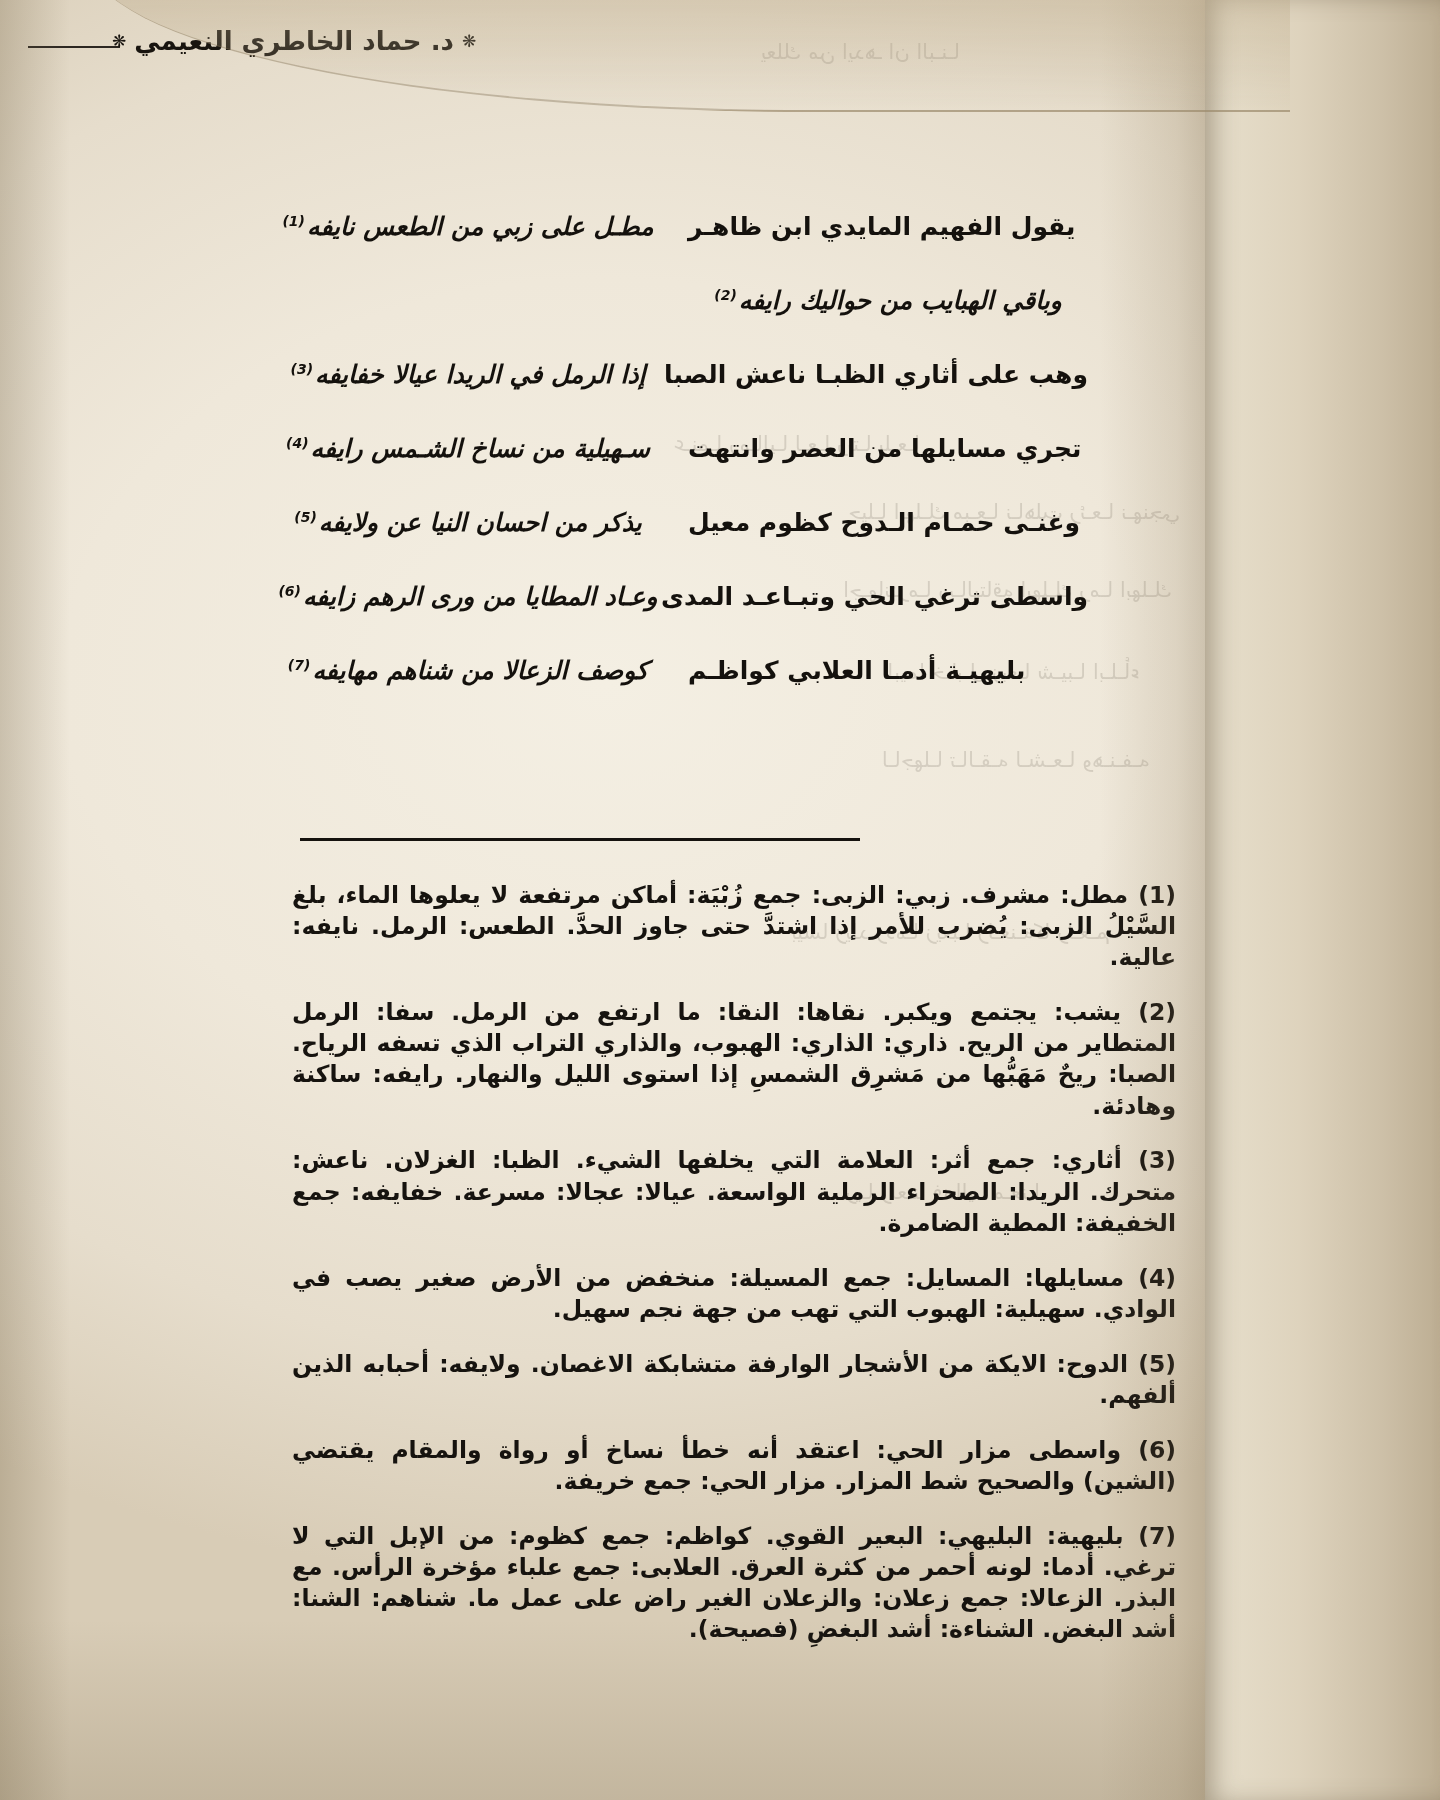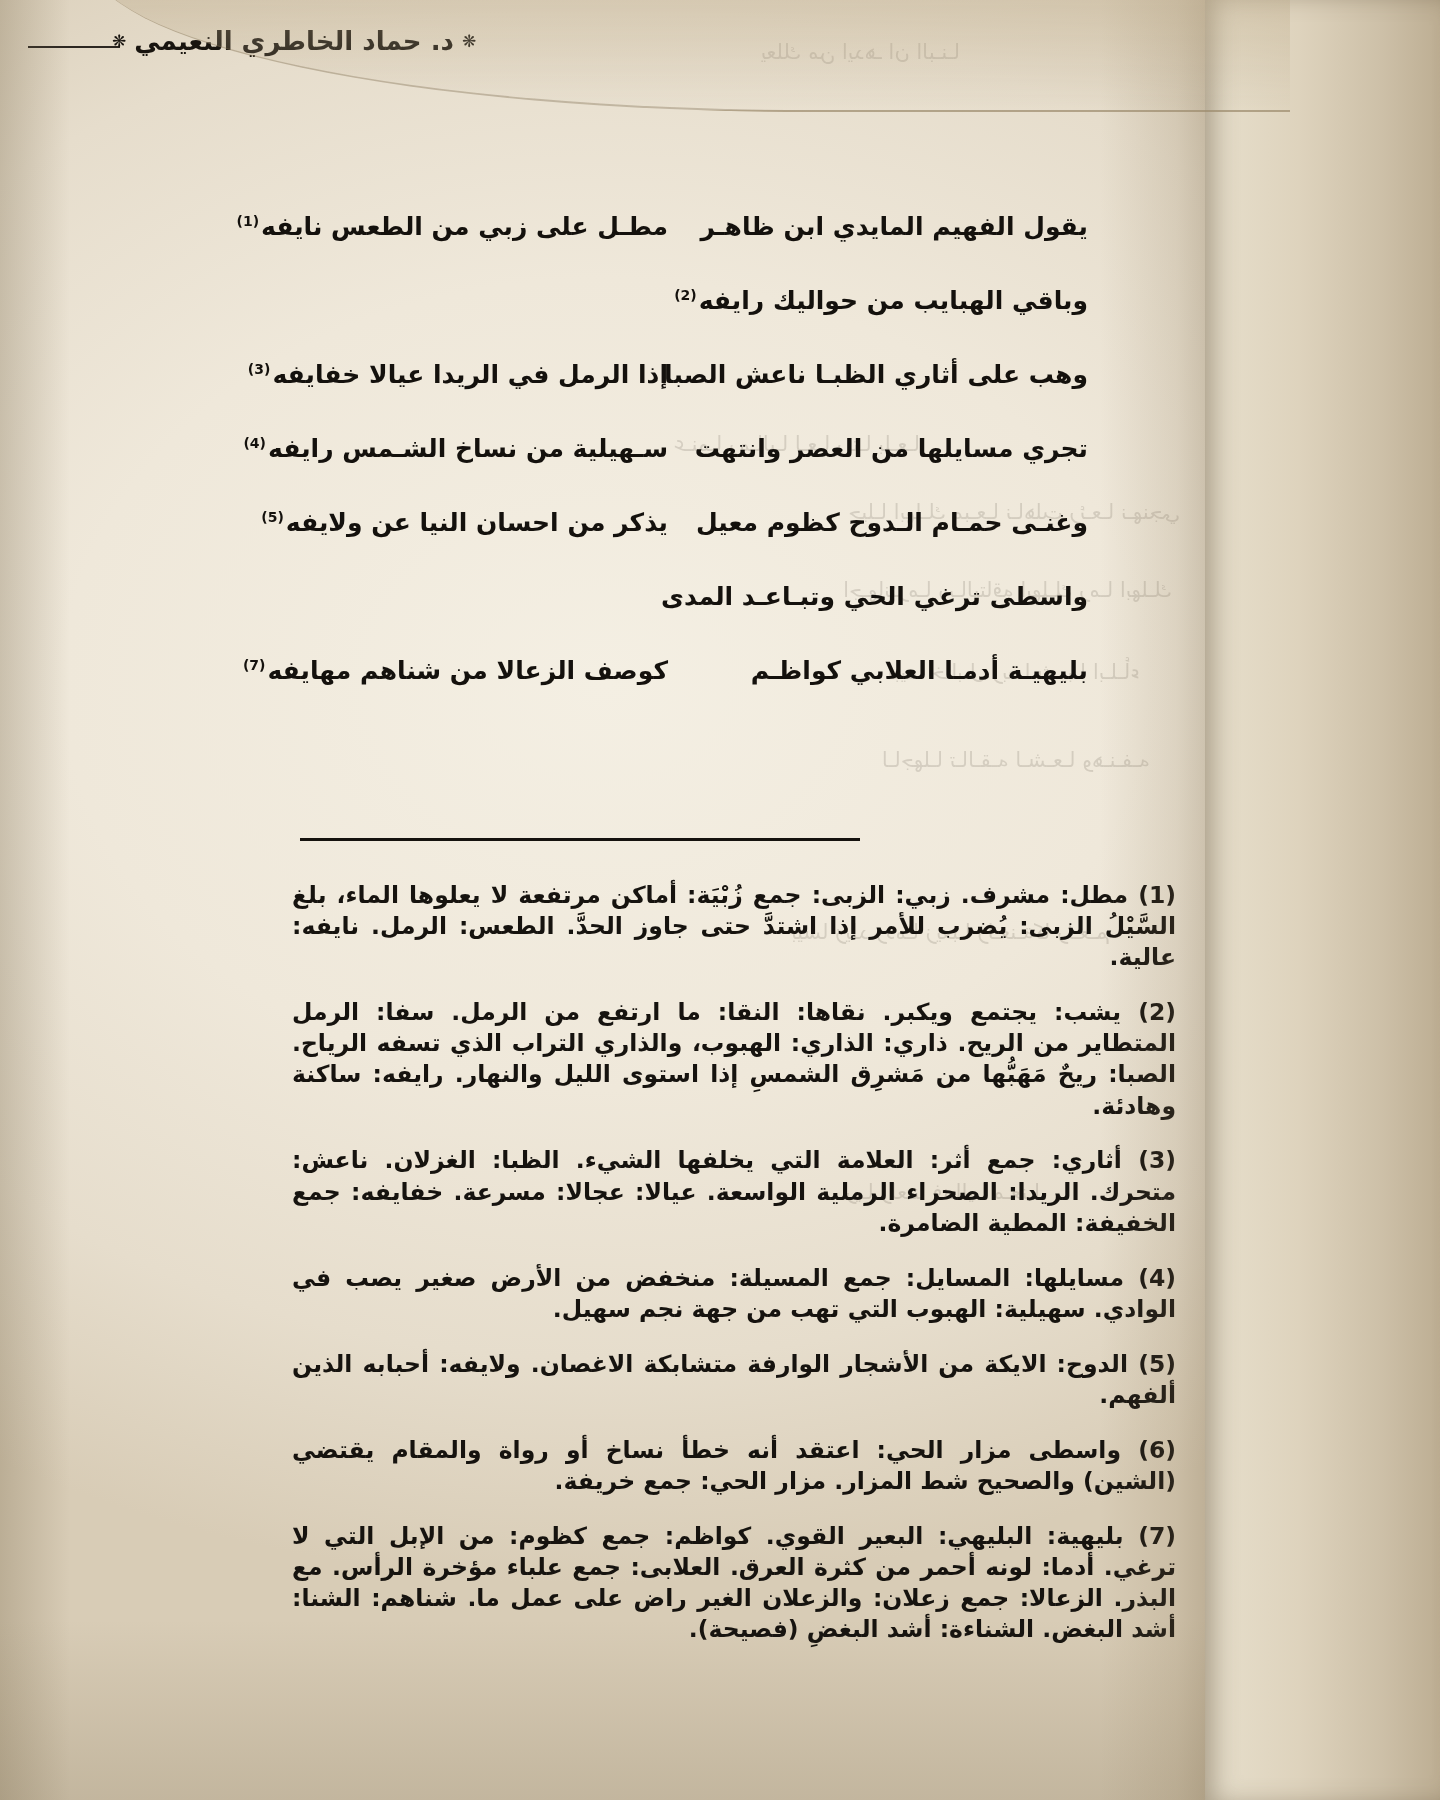--- a/index.html
+++ b/index.html
@@ -122,28 +122,29 @@
     direction: rtl;
     margin-bottom: 45px;
     font-family: "DejaVu Sans", sans-serif;
     font-size: 25px;
     font-weight: bold;
     color: #14110d;
     letter-spacing: 0px;
   }
   .hemistich-a {
     width: 400px;
-    text-align: right;
+    text-align: left;
     white-space: nowrap;
   }
   .hemistich-b {
     width: 400px;
     text-align: center;
     white-space: nowrap;
     position: relative;
+    font-style: italic;
   }
   .note-ref {
     font-size: 14px;
     vertical-align: super;
     font-weight: bold;
     margin-right: 2px;
   }
 
   
   .fn-rule {
@@ -213,20 +214,21 @@
     <div class="verse">
       <span class="hemistich-a">تجري مسايلها من العصر وانتهت</span>
       <span class="hemistich-b"><span>سـهيلية من نساخ الشـمس رايفه</span><span class="note-ref">(4)</span></span>
     </div>
     <div class="verse">
       <span class="hemistich-a">وغنـى حمـام الـدوح كظوم معيل</span>
       <span class="hemistich-b"><span>يذكر من احسان النيا عن ولايفه</span><span class="note-ref">(5)</span></span>
     </div>
     <div class="verse">
       <span class="hemistich-a">واسطى ترغي الحي وتبـاعـد المدى</span>
+      <span class="hemistich-b"><span>وعـاد المطايا من ورى الرهم زايفه</span><span class="note-ref">(6)</span></span>
     </div>
     <div class="verse">
       <span class="hemistich-a">بليهيـة أدمـا العلابي كواظـم</span>
       <span class="hemistich-b"><span>كوصف الزعالا من شناهم مهايفه</span><span class="note-ref">(7)</span></span>
     </div>
   </div>
 
   <div class="fn-rule"></div>
 
   <div class="footnotes">

